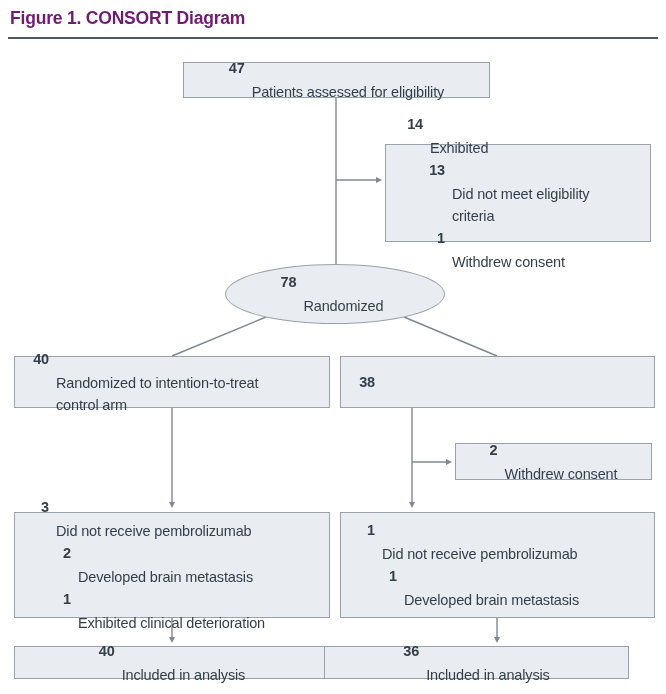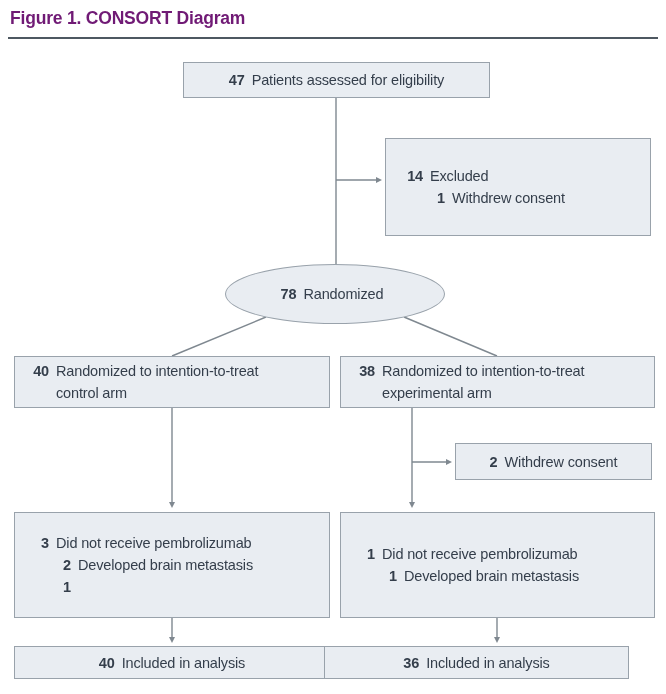--- a/index.html
+++ b/index.html
@@ -50,28 +50,28 @@
     padding: 0;
   }
 
   .line { display: flex; align-items: flex-start; }
   .line .num {
     font-weight: bold;
     width: 20px;
     text-align: right;
     flex-shrink: 0;
   }
-  .line .txt { margin-left: 7px; }
+  .line .txt { margin-left: 7px; margin-top: 24px; }
   .line.indent-1 { padding-left: 22px; }
   .line.center { justify-content: center; padding-right: 6px; }
   .line.center .num { width: auto; }
 
   
   .box-assessed        { left: 183px; top: 62px;  width: 307px; height: 36px; }
-  .box-excluded        { left: 385px; top: 138px; width: 266px; height: 98px; padding-left: 17px; }
+  .box-excluded        { left: 385px; top: 144px; width: 266px; height: 98px; padding-left: 17px; }
   .box-randomized      { left: 225px; top: 264px; width: 220px; height: 60px; }
   .box-control-arm     { left: 14px;  top: 356px; width: 316px; height: 52px; }
   .box-experimental-arm{ left: 340px; top: 356px; width: 315px; height: 52px; }
   .box-withdrew        { left: 455px; top: 443px; width: 197px; height: 37px; }
   .box-control-recv    { left: 14px;  top: 512px; width: 316px; height: 106px; }
   .box-experimental-recv{ left: 340px; top: 512px; width: 315px; height: 106px; }
   .box-control-anal    { left: 14px;  top: 646px; width: 316px; height: 33px; }
   .box-experimental-anal{ left: 324px; top: 646px; width: 305px; height: 33px; }
 
   
@@ -110,21 +110,25 @@
   <div class="node box-assessed">
     <div class="line center">
       <span class="num">47</span>
       <span class="txt">Patients assessed for eligibility</span>
     </div>
   </div>
 
   <div class="node box-excluded">
     <div class="line">
       <span class="num">14</span>
-      <span class="txt">Excluded</span>
+      <span class="txt">Exhibited</span>
+    </div>
+    <div class="line indent-1">
+      <span class="num">13</span>
+      <span class="txt">Did not meet eligibility criteria</span>
     </div>
     <div class="line indent-1">
       <span class="num">1</span>
       <span class="txt">Withdrew consent</span>
     </div>
   </div>
 
   <div class="node ellipse box-randomized">
     <div class="line center">
       <span class="num">78</span>
@@ -135,21 +139,20 @@
   <div class="node box-control-arm">
     <div class="line">
       <span class="num">40</span>
       <span class="txt">Randomized to intention-to-treat control arm</span>
     </div>
   </div>
 
   <div class="node box-experimental-arm">
     <div class="line">
       <span class="num">38</span>
-      <span class="txt">Randomized to intention-to-treat experimental arm</span>
     </div>
   </div>
 
   <div class="node box-withdrew">
     <div class="line center">
       <span class="num">2</span>
       <span class="txt">Withdrew consent</span>
     </div>
   </div>
 
@@ -157,20 +160,21 @@
     <div class="line">
       <span class="num">3</span>
       <span class="txt">Did not receive pembrolizumab</span>
     </div>
     <div class="line indent-1">
       <span class="num">2</span>
       <span class="txt">Developed brain metastasis</span>
     </div>
     <div class="line indent-1">
       <span class="num">1</span>
+      <span class="txt">Exhibited clinical deterioration</span>
     </div>
   </div>
 
   <div class="node box-experimental-recv">
     <div class="line">
       <span class="num">1</span>
       <span class="txt">Did not receive pembrolizumab</span>
     </div>
     <div class="line indent-1">
       <span class="num">1</span>

